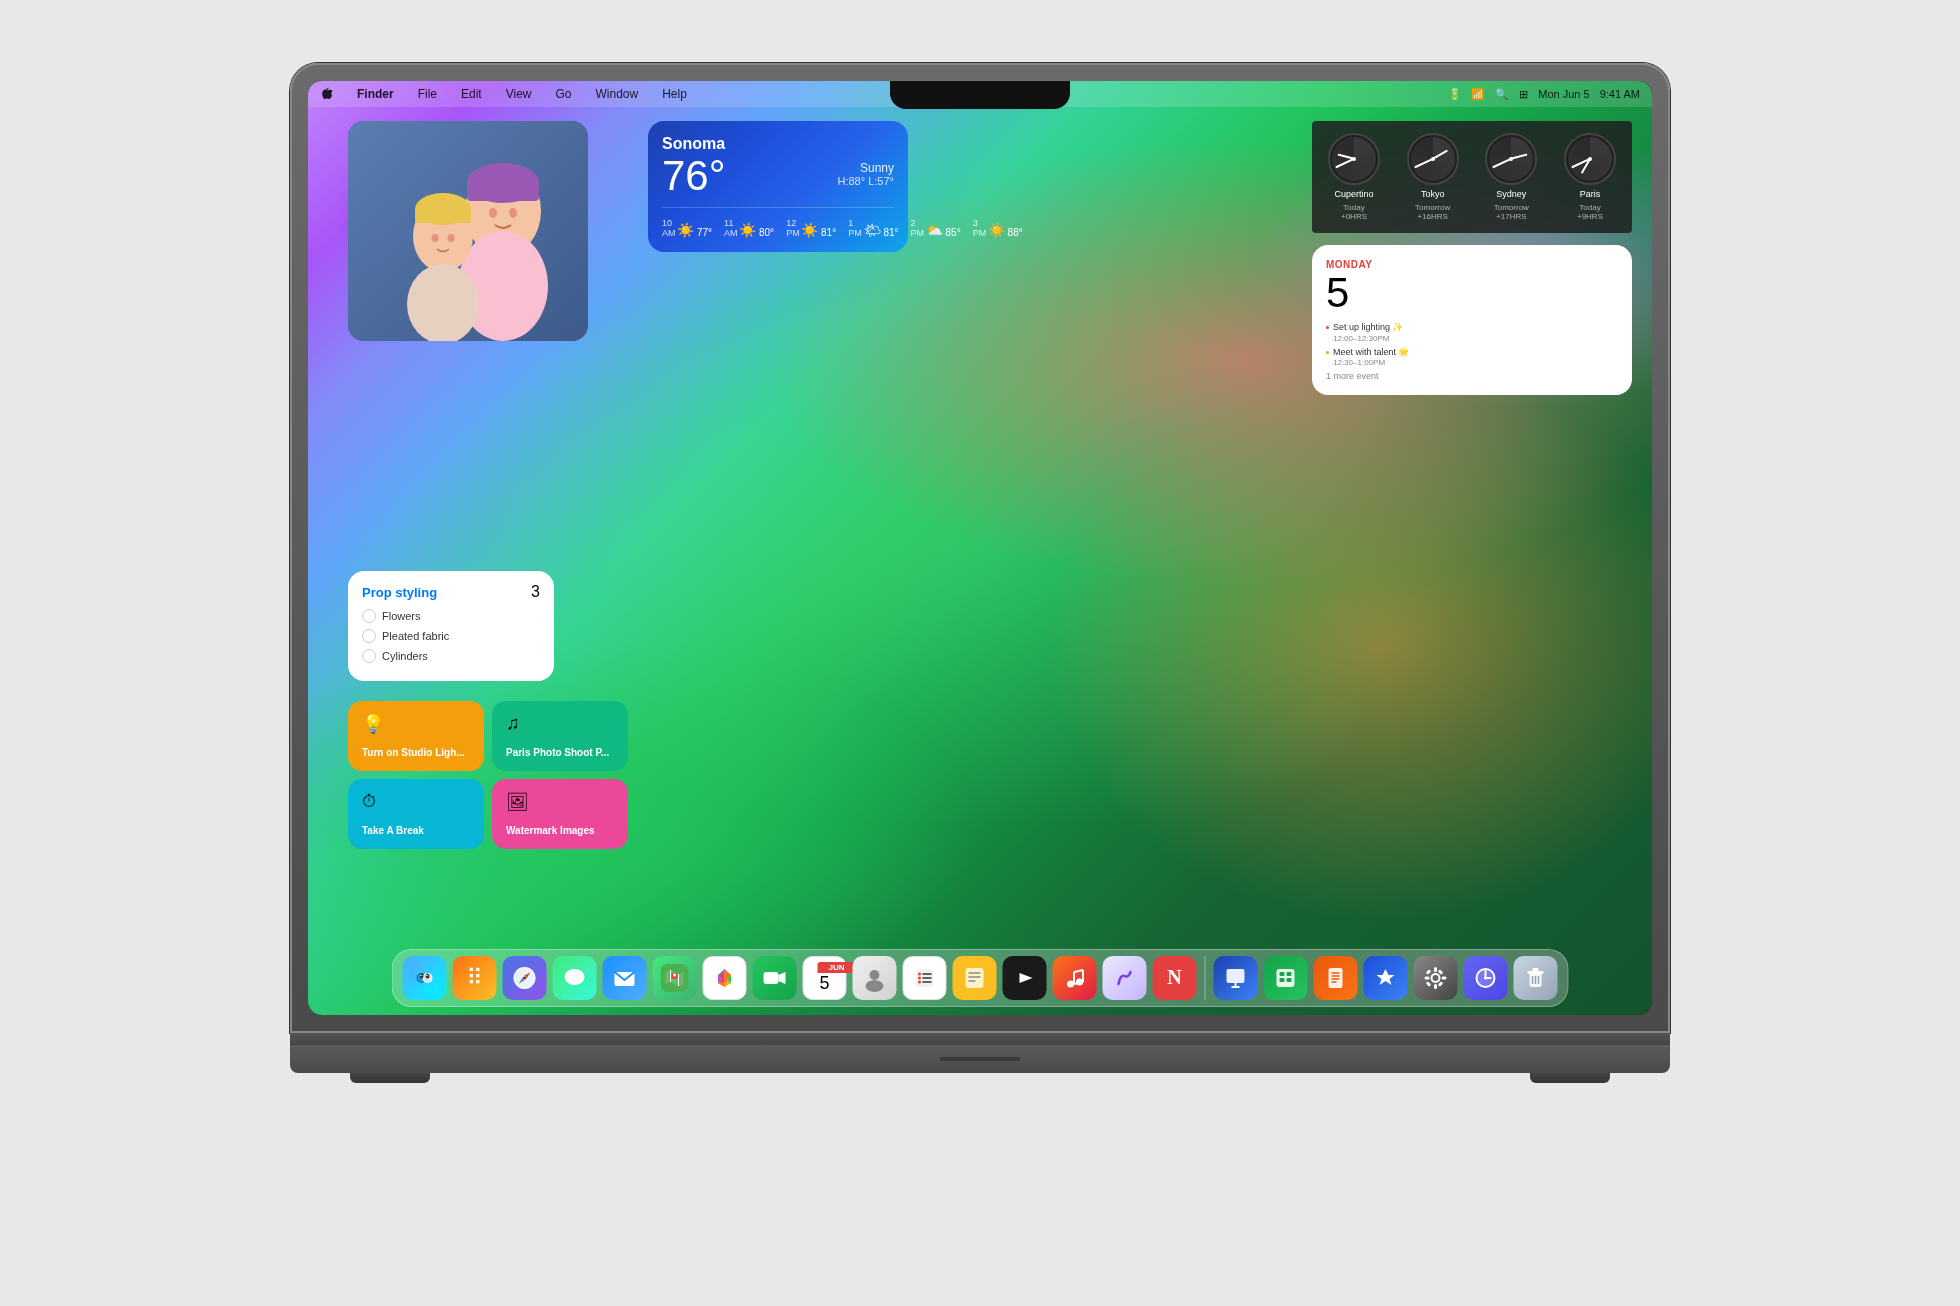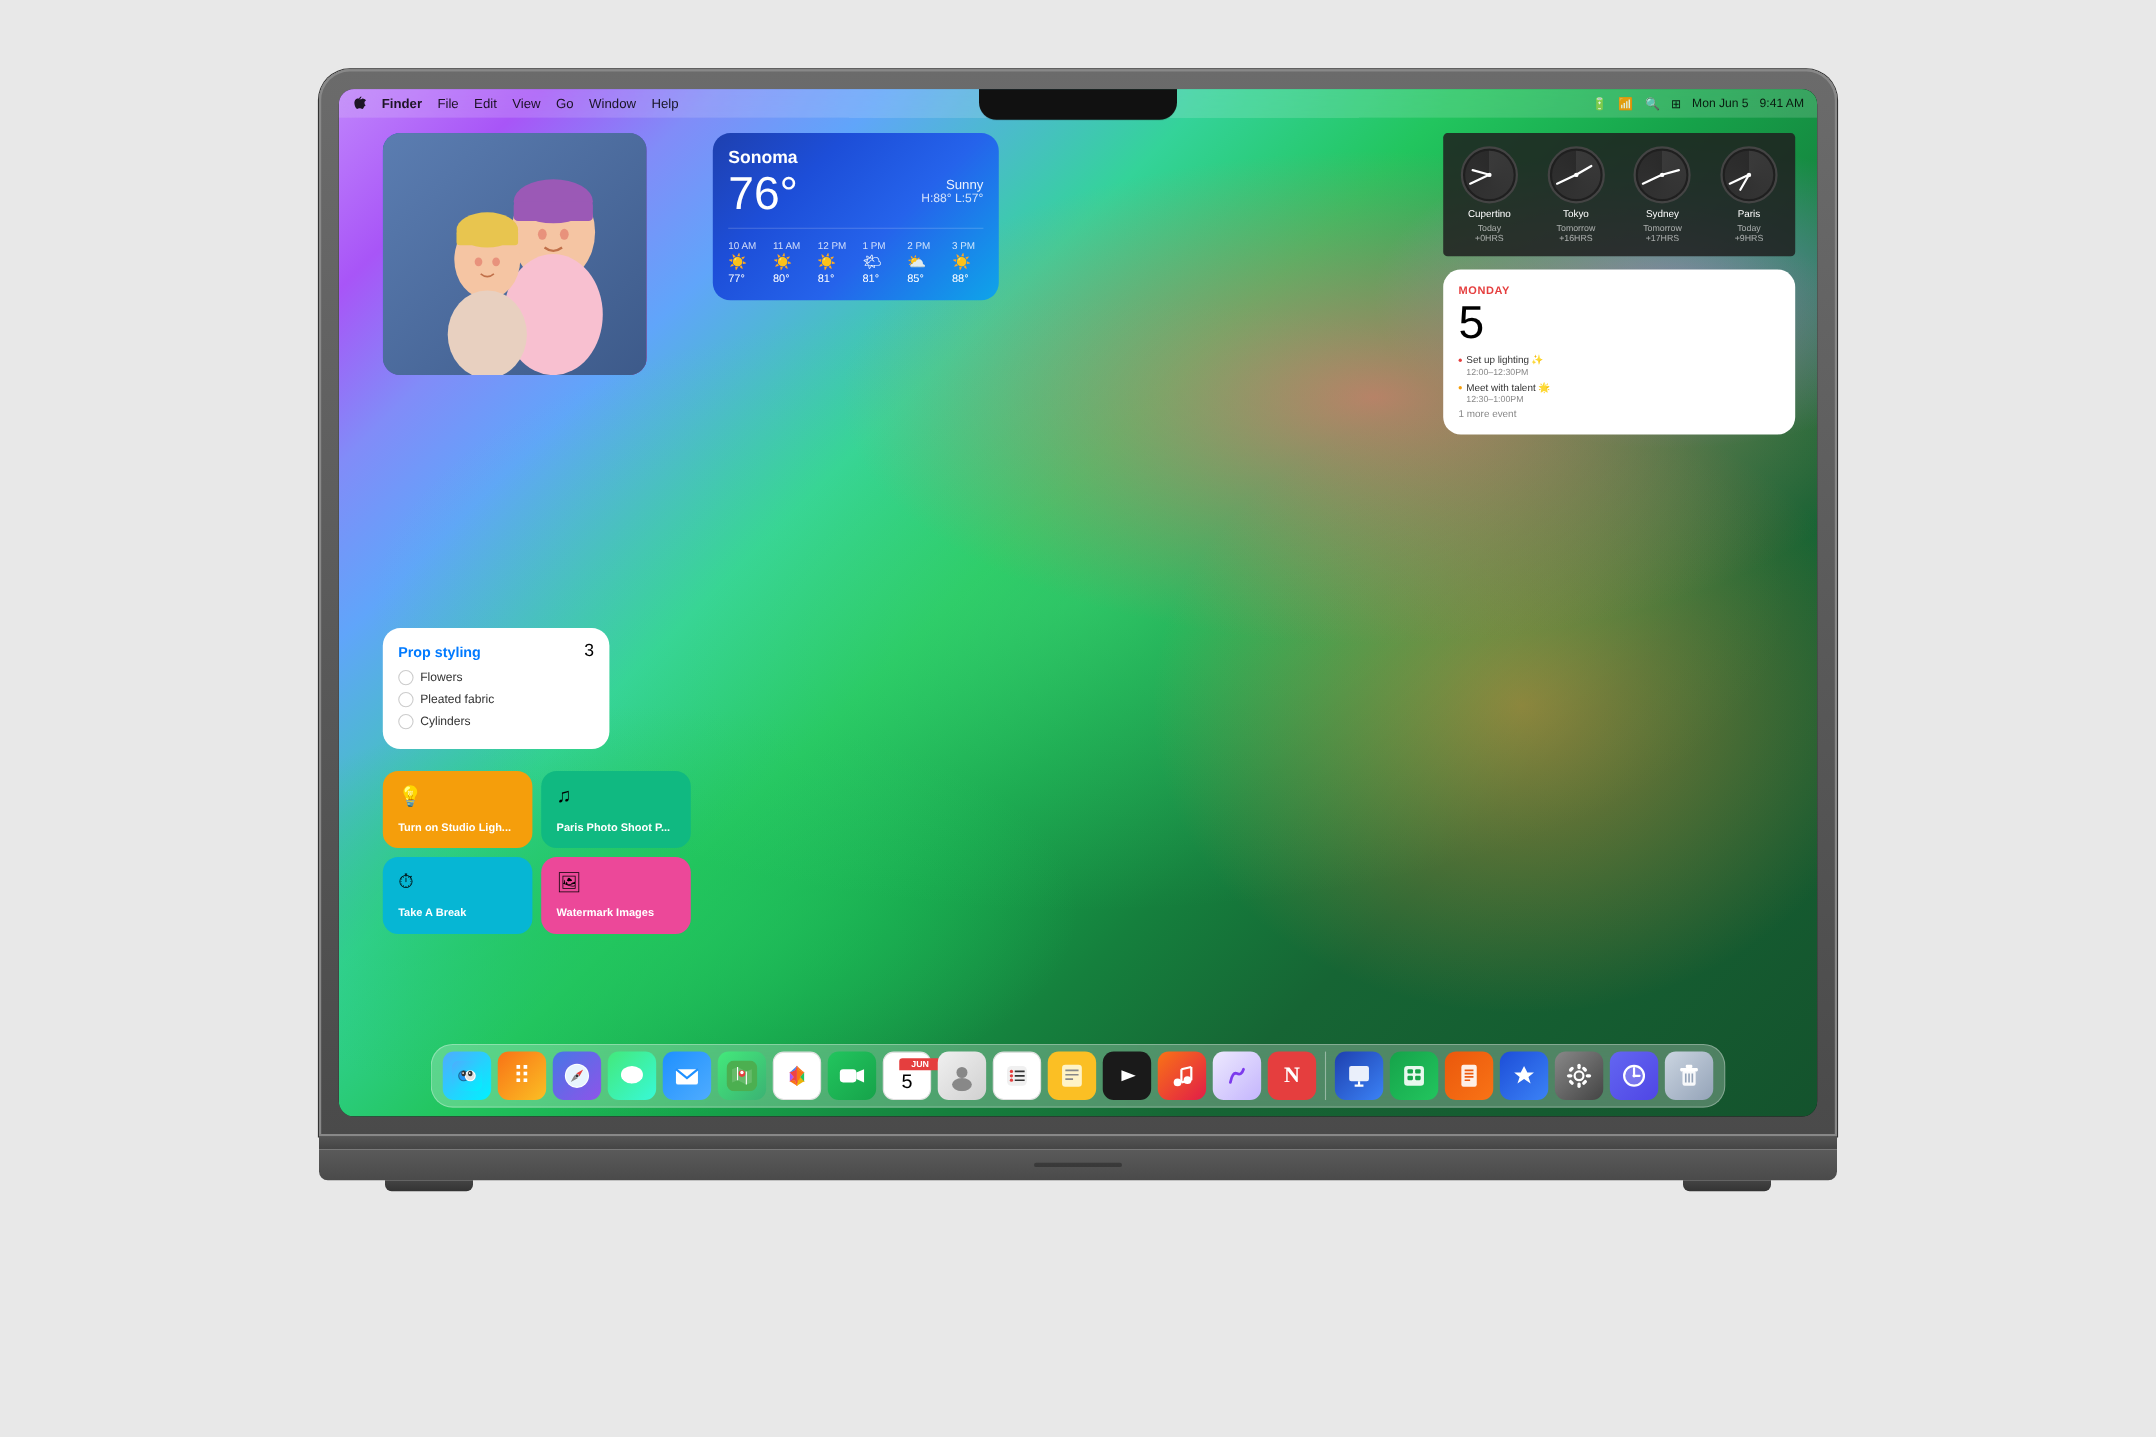--- a/index.html
+++ b/index.html
@@ -98,21 +98,21 @@
       display: flex;
       align-items: center;
       padding: 0 12px;
       z-index: 50;
       font-size: 12px;
       color: rgba(0,0,0,0.85);
     }
 
     .menubar-left {
       display: flex;
-      gap: 14px;
+      gap: 24px;
       flex: 1;
     }
 
     .menubar-right {
       display: flex;
       align-items: center;
       gap: 10px;
       font-size: 11px;
     }
 
@@ -363,22 +363,22 @@
     .weather-forecast {
       display: flex;
       gap: 12px;
       margin-top: 10px;
       border-top: 1px solid rgba(255,255,255,0.2);
       padding-top: 10px;
     }
 
     .forecast-item {
       display: flex;
-      flex-direction: column;
-      align-items: flex-start;
+      flex-direction: row;
+      align-items: flex-end;
       gap: 2px;
       flex: 1;
     }
 
     .forecast-time {
       font-size: 9px;
       opacity: 0.8;
     }
 
     .forecast-icon {

